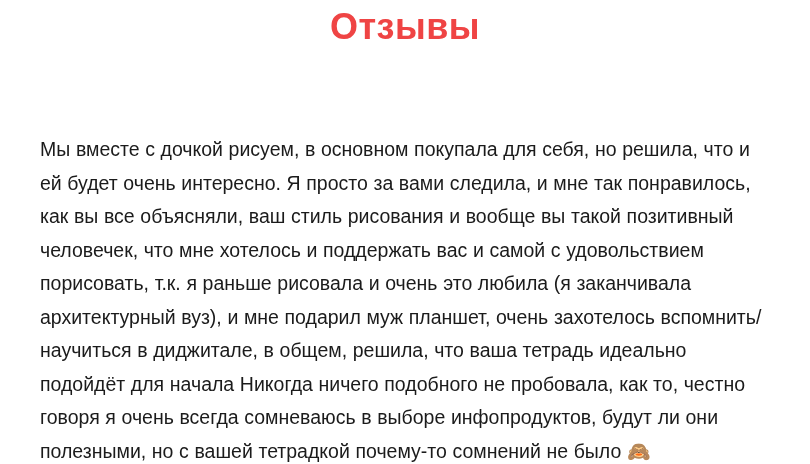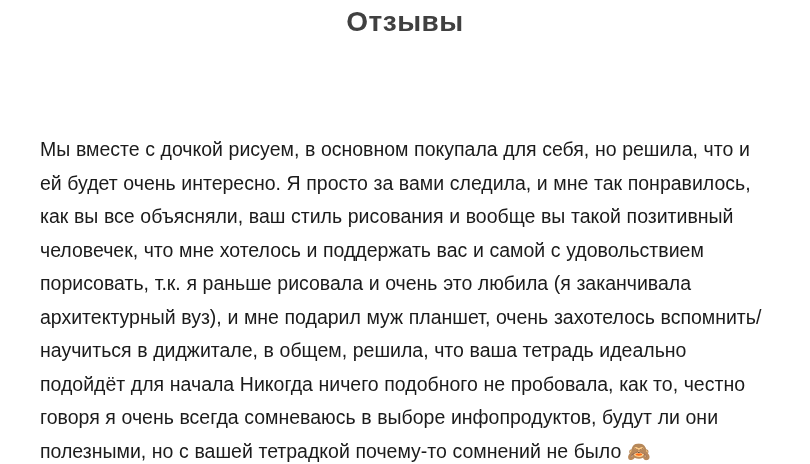--- a/index.html
+++ b/index.html
@@ -15,23 +15,23 @@
     overflow: hidden;
   }
   .page {
     position: relative;
     width: 810px;
     height: 464px;
     box-sizing: border-box;
   }
   .title {
     text-align: center;
-    font-size: 28px;
+    font-size: 36px;
     font-weight: bold;
-    color: #404040;
+    color: #ef4444;
     letter-spacing: 0.5px;
     margin: 0;
     padding-top: 6px;
     line-height: 1.15;
   }
   .body-block {
     position: absolute;
     left: 40px;
     right: 40px;
     top: 133px;

